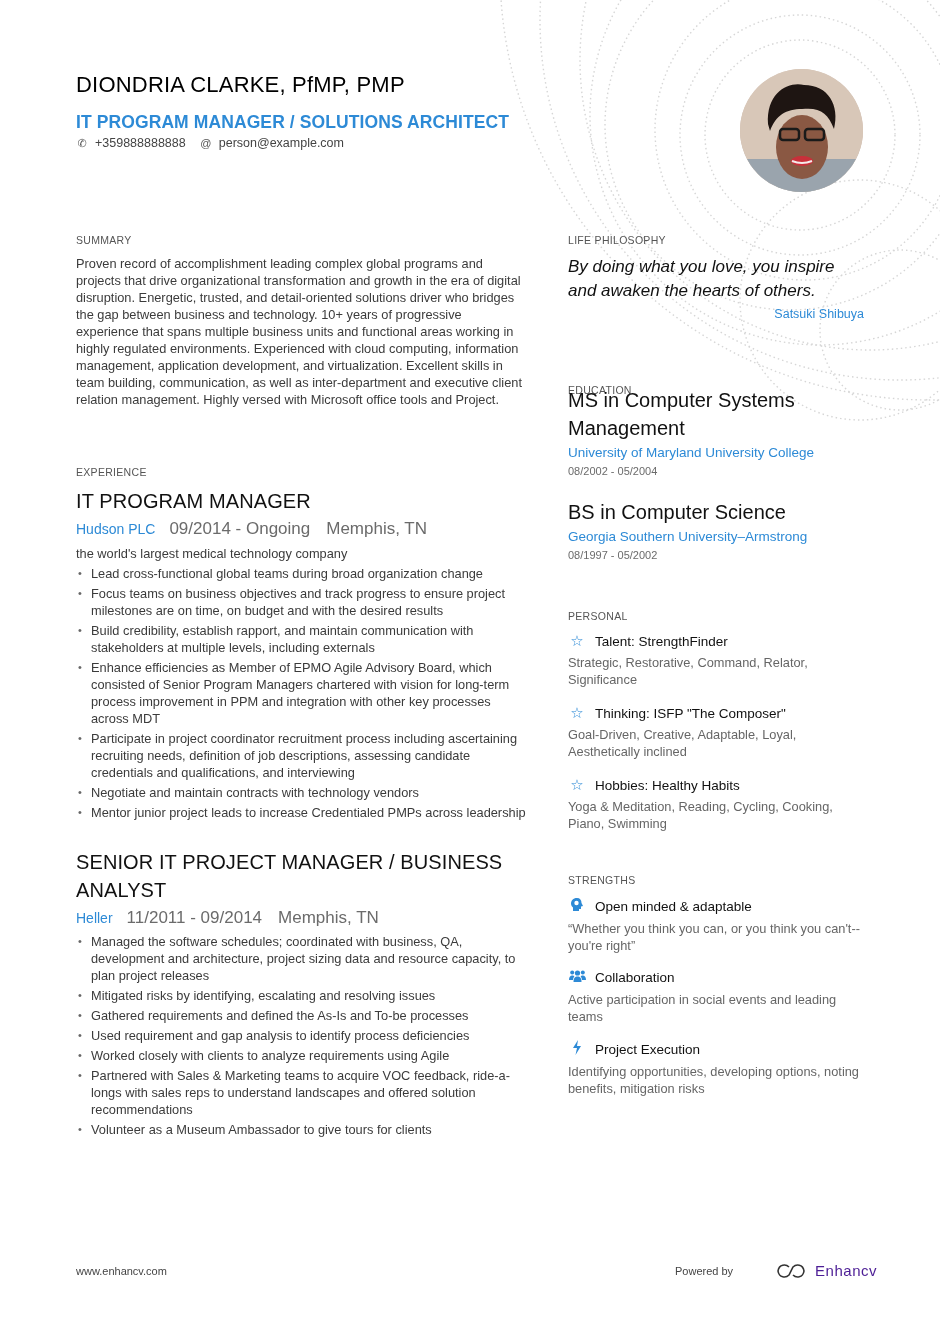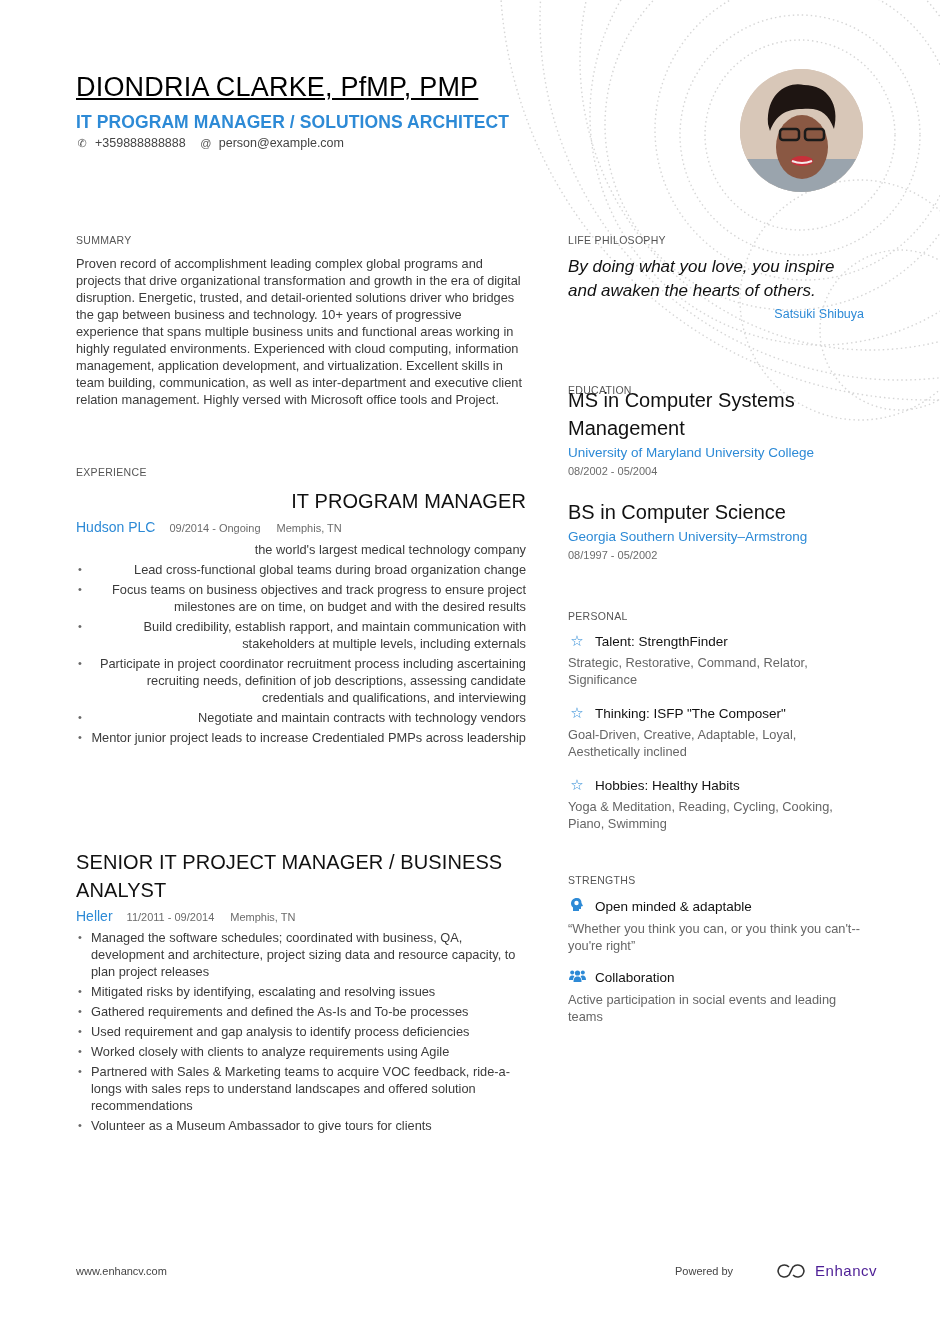--- a/index.html
+++ b/index.html
@@ -4,39 +4,39 @@
 <style>
   * { box-sizing: border-box; margin: 0; padding: 0; }
   html, body { width: 940px; height: 1330px; background: #ffffff; overflow: hidden; }
   body { position: relative; font-family: "Liberation Sans", sans-serif; color: #3a3a3a; }
 
   .bg-rings { position: absolute; left: 0; top: 0; width: 940px; height: 1330px; pointer-events: none; z-index: 0; }
 
   .page { position: absolute; left: 0; top: 0; width: 940px; height: 1330px; z-index: 1; }
 
   
-  .name { position: absolute; left: 76px; top: 72px; font-size: 27px; font-weight: 400; color: #000; letter-spacing: 0.2px; white-space: nowrap; text-decoration: underline; }
+  .name { position: absolute; left: 76px; top: 72px; font-size: 22px; font-weight: 400; color: #000; letter-spacing: 0.2px; white-space: nowrap; }
   .title { position: absolute; left: 76px; top: 112px; font-size: 17.5px; color: #2d8ad6; white-space: nowrap; letter-spacing: 0.1px; font-weight: bold; }
   .contacts { position: absolute; left: 76px; top: 136px; font-size: 12.5px; color: #444; display: flex; align-items: center; white-space: nowrap; }
   .contact-item { display: flex; align-items: center; margin-right: 14px; }
   .contact-icon { display: inline-block; width: 12px; font-size: 11px; color: #555; margin-right: 7px; text-align: center; }
 
   .photo { position: absolute; left: 740px; top: 69px; width: 123px; height: 123px; border-radius: 50%; overflow: hidden;
            background: radial-gradient(circle at 50% 38%, #2a1a14 0 26%, transparent 27%), radial-gradient(ellipse at 50% 60%, #8a5a44 0 32%, transparent 33%), linear-gradient(180deg, #d9c9bd 0%, #cbb8aa 60%, #9aa3ab 100%); }
 
   
   .section-label { position: absolute; font-size: 10.5px; color: #555; letter-spacing: 0.3px; text-transform: uppercase; white-space: nowrap; }
 
   .left { position: absolute; left: 76px; width: 450px; }
   .summary-text { position: absolute; left: 76px; top: 255px; width: 450px; font-size: 12.8px; line-height: 17px; color: #3b3b3b; }
 
   .job-title { font-size: 20px; color: #111; line-height: 28px; letter-spacing: 0.1px; }
   .job-meta { display: flex; align-items: baseline; margin-top: 4px; white-space: nowrap; }
   .company { font-size: 14px; color: #2d8ad6; margin-right: 14px; }
-  .date, .loc { font-size: 11px; color: #6b6b6b; margin-right: 16px; }
+  .date, .loc { font-size: 17px; color: #6b6b6b; margin-right: 16px; }
   .job-desc { font-size: 12.8px; color: #3b3b3b; margin-top: 6px; line-height: 17px; }
   .bullets { list-style: none; margin-top: 3px; }
   .bullets li { position: relative; padding-left: 15px; font-size: 12.8px; line-height: 17px; color: #3b3b3b; margin-bottom: 3px; }
   .bullets li::before { content: "•"; position: absolute; left: 2px; top: 0; color: #666; font-size: 11px; }
 
   .right { position: absolute; left: 568px; width: 300px; }
   .quote { font-style: italic; font-size: 17px; line-height: 24px; color: #111; }
   .quote-author { text-align: right; font-size: 12.5px; color: #2d8ad6; margin-top: 4px; }
 
   .edu-degree { font-size: 20px; line-height: 28px; color: #111; }
@@ -96,32 +96,33 @@
       <ellipse cx="62" cy="92" rx="11" ry="5" fill="#c8303a"></ellipse>
       <path d="M52 92 Q62 96 72 92" stroke="#f4eaea" stroke-width="2" fill="none"></path>
     </svg>
   </div>
 
   <div class="section-label" style="left:76px; top:234px;">SUMMARY</div>
   <div class="summary-text">Proven record of accomplishment leading complex global programs and projects that drive organizational transformation and growth in the era of digital disruption. Energetic, trusted, and detail-oriented solutions driver who bridges the gap between business and technology. 10+ years of progressive experience that spans multiple business units and functional areas working in highly regulated environments. Experienced with cloud computing, information management, application development, and virtualization. Excellent skills in team building, communication, as well as inter-department and executive client relation management. Highly versed with Microsoft office tools and Project.</div>
 
   <div class="section-label" style="left:76px; top:466px;">EXPERIENCE</div>
 
-  <div class="left" style="top:487px;text-align:right;">
+  <div class="left" style="top:487px;">
     <div class="job-title">IT PROGRAM MANAGER</div>
     <div class="job-meta">
       <span class="company">Hudson PLC</span>
       <span class="date">09/2014 - Ongoing</span>
       <span class="loc">Memphis, TN</span>
     </div>
     <div class="job-desc">the world's largest medical technology company</div>
     <ul class="bullets">
       <li>Lead cross-functional global teams during broad organization change</li>
       <li>Focus teams on business objectives and track progress to ensure project milestones are on time, on budget and with the desired results</li>
       <li>Build credibility, establish rapport, and maintain communication with stakeholders at multiple levels, including externals</li>
+      <li>Enhance efficiencies as Member of EPMO Agile Advisory Board, which consisted of Senior Program Managers chartered with vision for long-term process improvement in PPM and integration with other key processes across MDT</li>
       <li>Participate in project coordinator recruitment process including ascertaining recruiting needs, definition of job descriptions, assessing candidate credentials and qualifications, and interviewing</li>
       <li>Negotiate and maintain contracts with technology vendors</li>
       <li>Mentor junior project leads to increase Credentialed PMPs across leadership</li>
     </ul>
   </div>
 
   <div class="left" style="top:848px;">
     <div class="job-title">SENIOR IT PROJECT MANAGER / BUSINESS ANALYST</div>
     <div class="job-meta">
       <span class="company">Heller</span>
@@ -205,20 +206,31 @@
               <circle cx="13.8" cy="3.5" r="2" fill="#2d8ad6"></circle>
               <path d="M4.5 13 C4.5 9 6 7.5 8.5 7.5 C11 7.5 12.5 9 12.5 13 Z" fill="#2d8ad6"></path>
               <path d="M0 11 C0 8 1.2 6.5 3.2 6.5 C4.5 6.5 5 7 5.4 7.5 C4.5 8.5 4 10 4 11 Z" fill="#2d8ad6"></path>
               <path d="M17 11 C17 8 15.8 6.5 13.8 6.5 C12.5 6.5 12 7 11.6 7.5 C12.5 8.5 13 10 13 11 Z" fill="#2d8ad6"></path>
             </svg>
         </span>
         <span>Collaboration</span>
       </div>
       <div class="p-text">Active participation in social events and leading teams</div>
     </div>
+    <div class="p-item">
+      <div class="p-head">
+        <span class="p-icon">
+          <svg width="10" height="15" viewBox="0 0 10 15">
+              <path d="M6 0 L1 8 L5 8 L3.5 15 L9 6 L5 6 Z" fill="#2d8ad6"></path>
+            </svg>
+        </span>
+        <span>Project Execution</span>
+      </div>
+      <div class="p-text">Identifying opportunities, developing options, noting benefits, mitigation risks</div>
+    </div>
   </div>
 
   <div class="footer-left">www.enhancv.com</div>
   <div class="footer-right">
     <span>Powered by</span>
     <span class="enh-logo">
       <svg width="32" height="16" viewBox="0 0 32 16" xmlns="http://www.w3.org/2000/svg">
         <path d="M14 4 C11 1 4 1 3 8 C4 15 11 15 14 12 L18 4 C21 1 28 1 29 8 C28 15 21 15 18 12" fill="none" stroke="#333" stroke-width="1.6"></path>
       </svg>
       <span>Enhancv</span>

